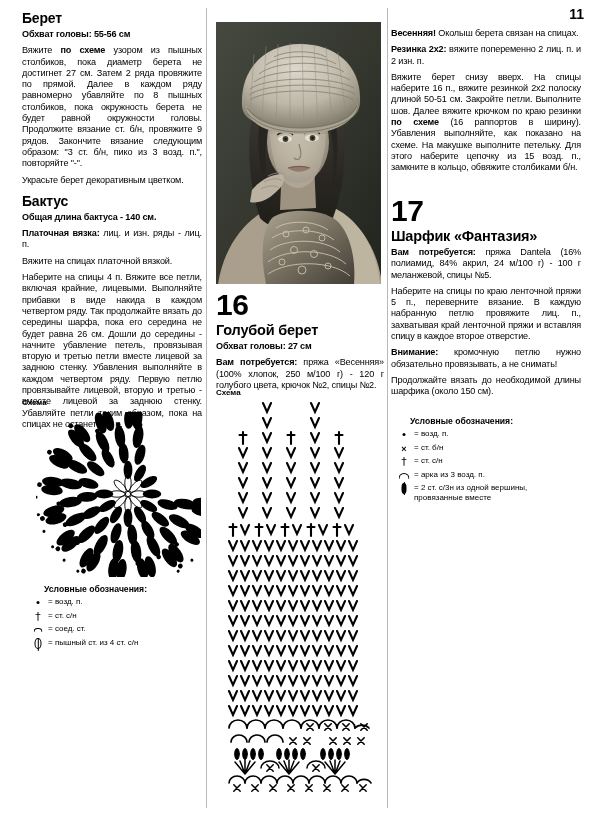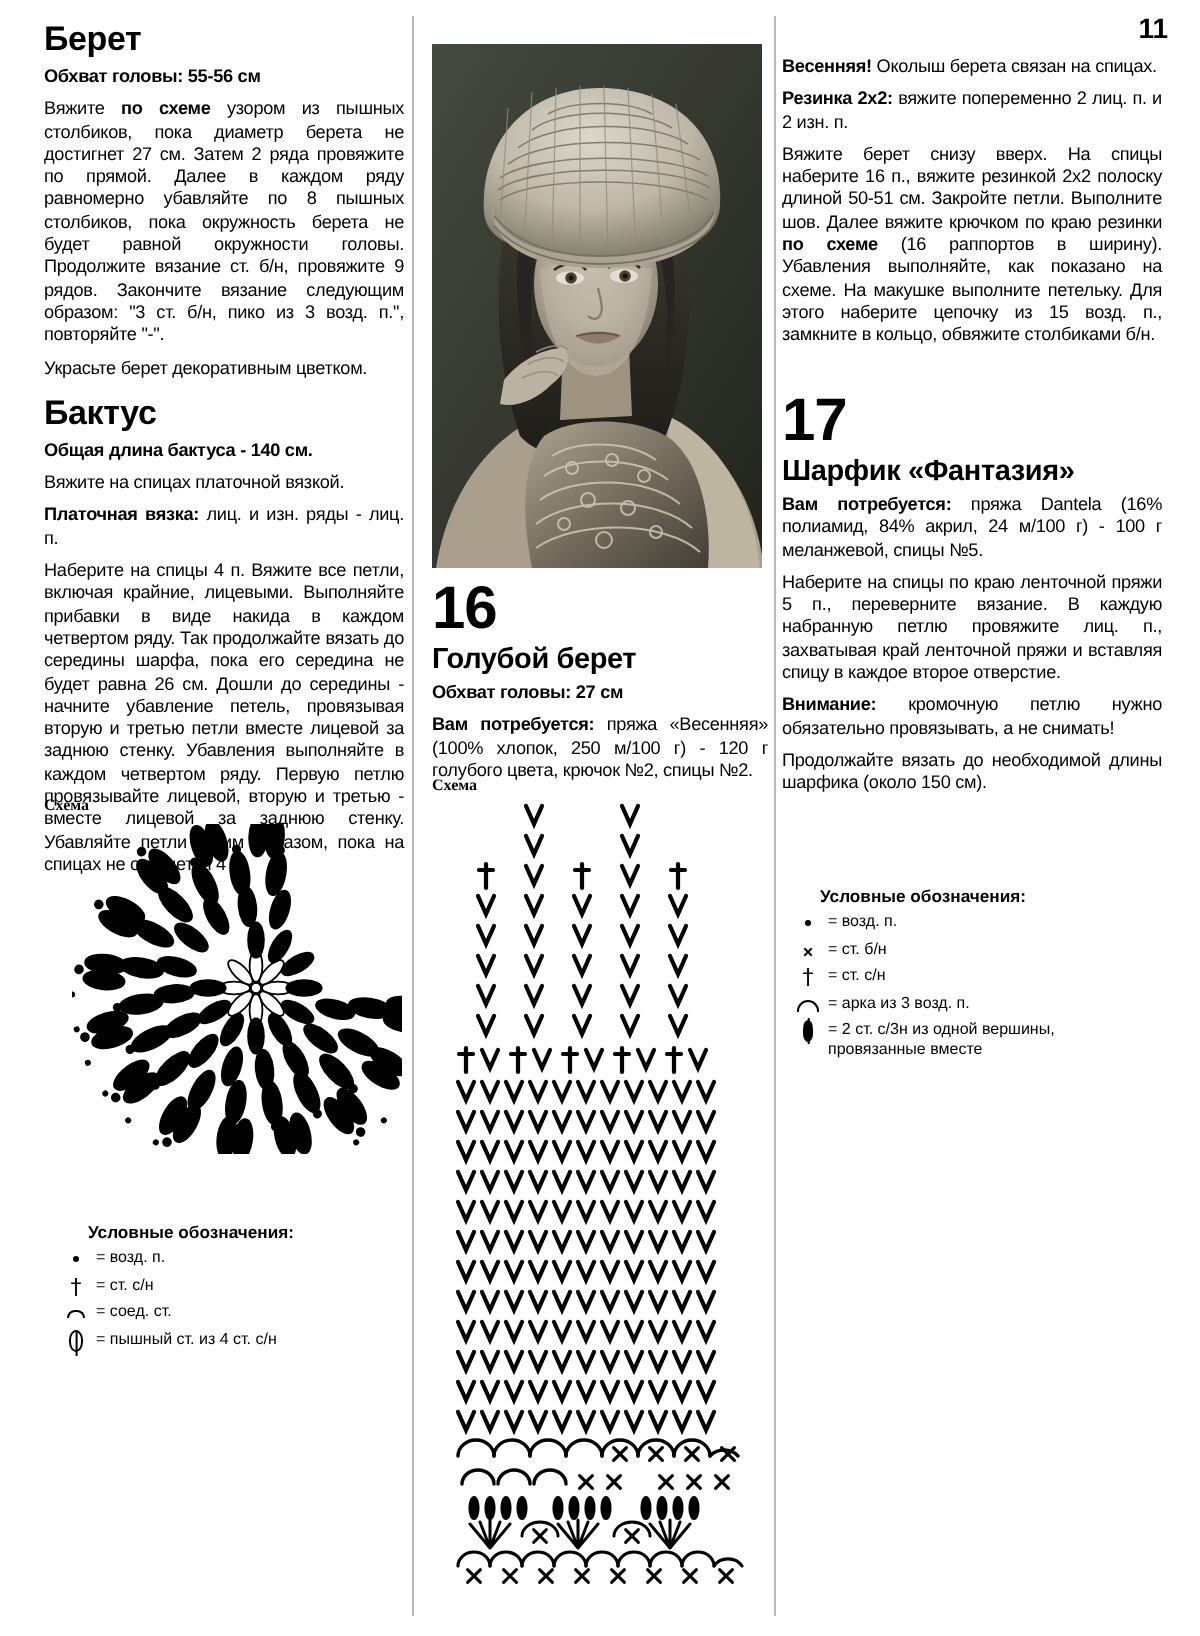--- a/index.html
+++ b/index.html
@@ -37,21 +37,21 @@
     top: 8px;
     width: 1px;
     height: 800px;
     background: #b9b9b9;
   }
   .rule-a { left: 206px; }
   .rule-b { left: 387px; }
 
   
   h2.sec-title {
-    font-size: 17px;
+    font-size: 14px;
     font-weight: bold;
     margin: 0 0 3px 0;
     letter-spacing: -0.2px;
   }
   h2.sec-title.big {
     font-size: 14.5px;
   }
   .num-big {
     font-size: 30px;
     font-weight: bold;
@@ -67,21 +67,20 @@
     letter-spacing: -0.15px;
   }
   p.body.lead {
     font-weight: bold;
   }
   .b { font-weight: bold; }
   .schema-label {
     font-size: 8px;
     font-weight: bold;
     margin: 0 0 2px 0;
-    font-family: Liberation Serif, serif;
   }
   .pagenum {
     position: absolute;
     right: 16px; top: 6px;
     font-size: 14px;
     font-weight: bold;
   }
 
   
   .photo-wrap {
@@ -91,21 +90,20 @@
     background: #30332c;
     overflow: hidden;
   }
   .photo-wrap svg { display: block; }
 
   
   .legend {
     position: absolute;
     font-size: 8px;
     line-height: 10px;
-    margin-top: 27px;
   }
   .legend-title {
     font-weight: bold;
     font-size: 8.6px;
     margin: 0 0 3px 14px;
   }
   .legend-row {
     display: flex;
     align-items: flex-start;
     margin-bottom: 2.5px;
@@ -203,22 +201,22 @@
   <div class="col col-left">
     <div style="position:absolute;left:0;top:10px;width:180px;">
 
       <h2 class="sec-title">Берет</h2>
       <p class="body lead">Обхват головы: 55-56 см</p>
       <p class="body">Вяжите <span class="b">по схеме</span> узором из пышных столбиков, пока диаметр берета не достигнет 27 см. Затем 2 ряда провяжите по прямой. Далее в каждом ряду равномерно убавляйте по 8 пышных столбиков, пока окружность берета не будет равной окружности головы. Продолжите вязание ст. б/н, провяжите 9 рядов. Закончите вязание следующим образом: "3 ст. б/н, пико из 3 возд. п.", повторяйте "-".</p>
       <p class="body">Украсьте берет декоративным цветком.</p>
 
       <h2 class="sec-title" style="margin-top:7px;">Бактус</h2>
       <p class="body lead">Общая длина бактуса - 140 см.</p>
+      <p class="body"><span class="b">Платочная вязка:</span> лиц. и изн. ряды - лиц. п.</p>
       <p class="body">Вяжите на спицах платочной вязкой.</p>
-      <p class="body"><span class="b">Платочная вязка:</span> лиц. и изн. ряды - лиц. п.</p>
       <p class="body">Наберите на спицы 4 п. Вяжите все петли, включая крайние, лицевыми. Выполняйте прибавки в виде накида в каждом четвертом ряду. Так продолжайте вязать до середины шарфа, пока его середина не будет равна 26 см. Дошли до середины - начните убавление петель, провязывая вторую и третью петли вместе лицевой за заднюю стенку. Убавления выполняйте в каждом четвертом ряду. Первую петлю провязывайте лицевой, вторую и третью - вместе лицевой за заднюю стенку. Убавляйте петли таким образом, пока на спицах не останется 4 п.</p>
     </div>
 
     <div class="schema-label" style="position:absolute;left:0;top:398px;">Схема</div>
   </div>
 
   <div class="chart-doily">
     <svg width="165" height="165" viewBox="0 0 165 165" xmlns="http://www.w3.org/2000/svg">
       <g id="doily" fill="#000" stroke="#000">
 

